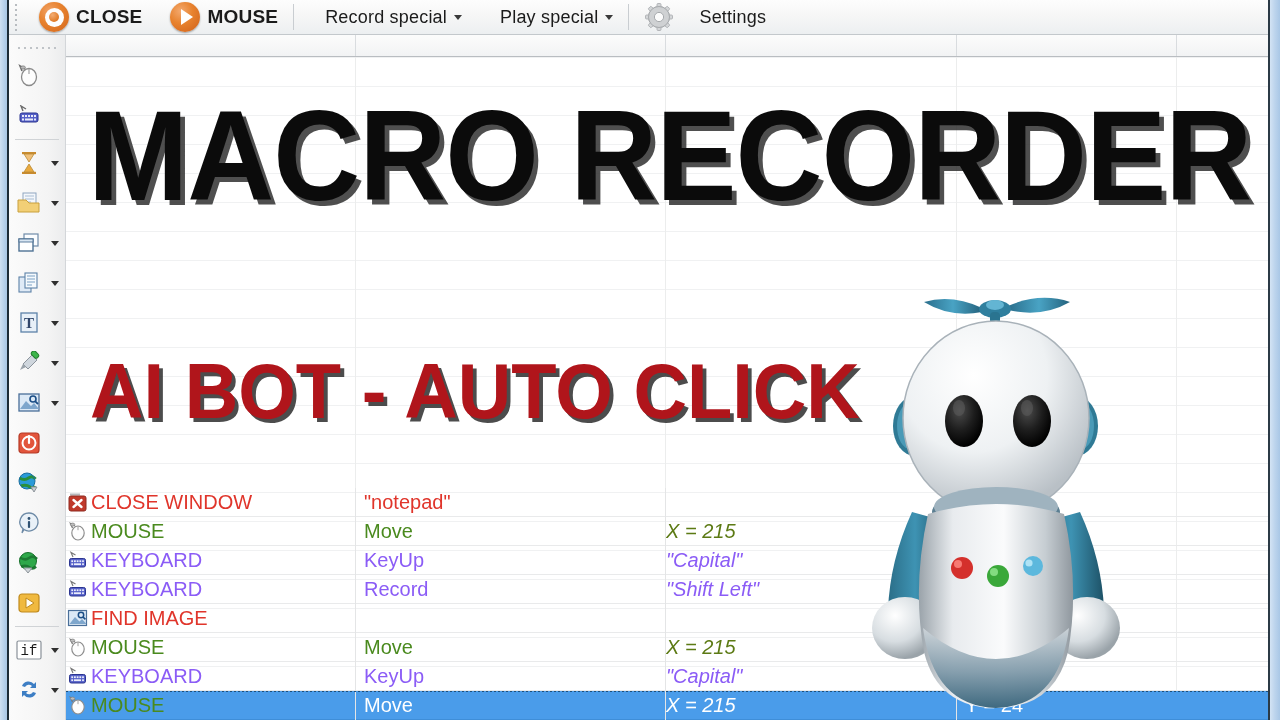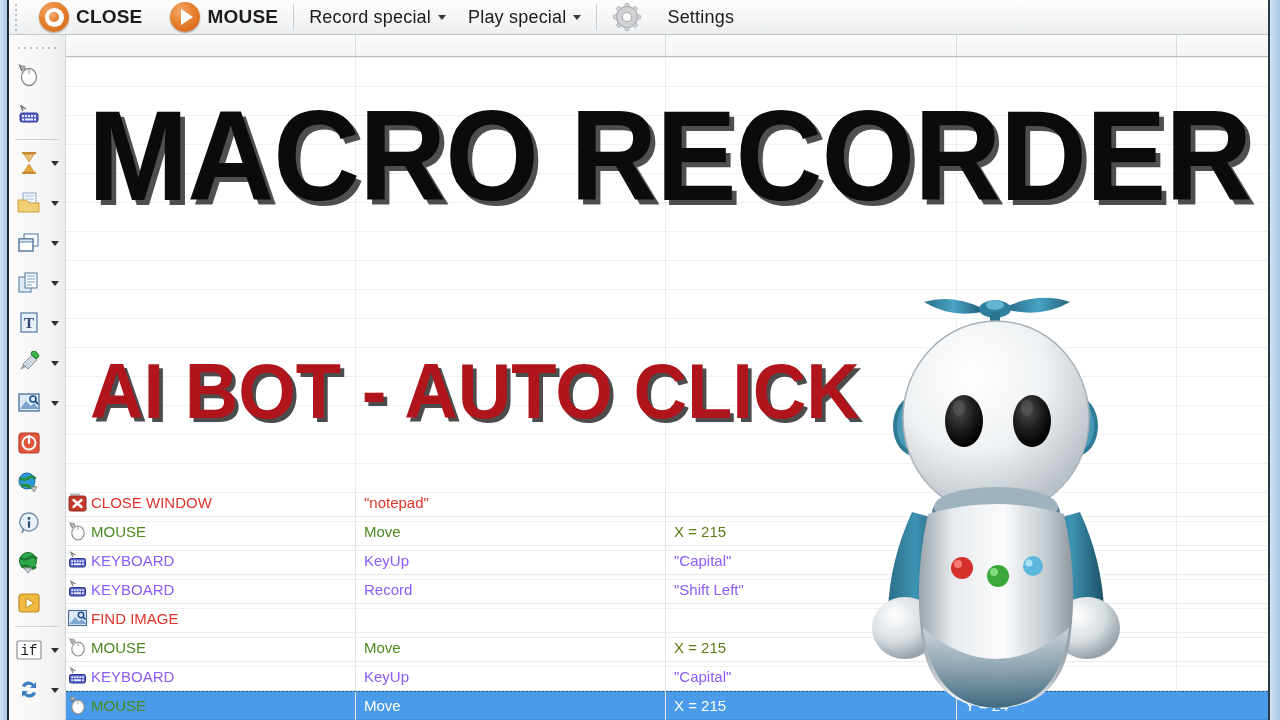--- a/index.html
+++ b/index.html
@@ -21,21 +21,21 @@
   
   .toolbar{position:absolute;left:9px;top:0;right:12px;height:34px;
     background:linear-gradient(to bottom,#fdfdfd 0%,#f6f6f6 48%,#eceff1 100%);
     border-bottom:1px solid #c3c8cc;display:flex;align-items:center;}
   .grip{width:10px;height:34px;display:flex;flex-direction:column;justify-content:center;
     align-items:center;gap:3px;margin-left:2px;}
   .grip i{display:block;width:2px;height:2px;background:#b8bcc0;}
   .tb-btn{display:flex;align-items:center;height:34px;padding:0 6px;cursor:default;}
   .tb-label{font-size:19px;font-weight:bold;color:#1b1b1b;letter-spacing:.2px;margin-left:7px;
     font-family:"Liberation Sans", sans-serif;}
-  .tb-label-reg{font-size:18px;color:#1b1b1b;font-weight:normal;margin-left:0;}
+  .tb-label-reg{font-size:18px;color:#1b1b1b;font-weight:normal;margin-left:16px;}
   .sep{width:1px;height:26px;background:#c9cdd1;margin:0 9px;}
 
   
   .ico-record{width:30px;height:30px;border-radius:50%;
     background:radial-gradient(circle at 35% 30%,#f0a267 0%,#e8832f 40%,#d2651a 100%);
     display:flex;align-items:center;justify-content:center;
     box-shadow:0 1px 2px rgba(0,0,0,.35);}
   .ico-record .ring{width:19px;height:19px;border-radius:50%;background:#fdfdfd;
     display:flex;align-items:center;justify-content:center;}
   .ico-record .dot{width:10px;height:10px;border-radius:50%;
@@ -75,25 +75,25 @@
     background-image:repeating-linear-gradient(to bottom,#f0f1f2 0px,#f0f1f2 1px,transparent 1px,transparent 29px);}
   .vline{position:absolute;top:23px;bottom:0;width:1px;background:#eceded;}
 
   
   .rows{position:absolute;left:0;bottom:0;right:0;}
   .row{height:29px;display:flex;align-items:center;border-bottom:1px solid #e9eaeb;
     position:relative;box-sizing:border-box;}
   .row.sel{background:#4a9cea;border-bottom:1px solid #3f8ed8;}
   .row.sel .cell{color:#ffffff !important;}
   .row.sel .cell.c0{color:#ffffff !important;}
-  .cell{font-size:15px;box-sizing:border-box;overflow:hidden;white-space:nowrap;
+  .cell{font-size:20px;box-sizing:border-box;overflow:hidden;white-space:nowrap;
     display:flex;align-items:center;height:29px;}
   .c0{width:289px;padding-left:1px;}
   .c1{width:310px;padding-left:8px;border-left:1px solid #e4e5e6;}
-  .c2{width:291px;padding-left:8px;border-left:1px solid #e4e5e6;}
+  .c2{width:291px;padding-left:0;border-left:1px solid #e4e5e6;font-style:italic;}
   .c3{width:220px;padding-left:8px;border-left:1px solid #e4e5e6;}
   .cell-ico{width:21px;height:19px;margin-right:3px;flex:0 0 auto;
     display:flex;align-items:center;justify-content:center;}
   .t-red{color:#e0352b;}
   .t-green{color:#4a8a1e;}
   .t-blue{color:#8b5cf6;}
   .t-olive{color:#5c7a14;}
   .sel-dash{position:absolute;left:0;right:0;top:0;height:1px;
     background-image:repeating-linear-gradient(to right,#1f4f7a 0 2px,transparent 2px 4px);}
 

